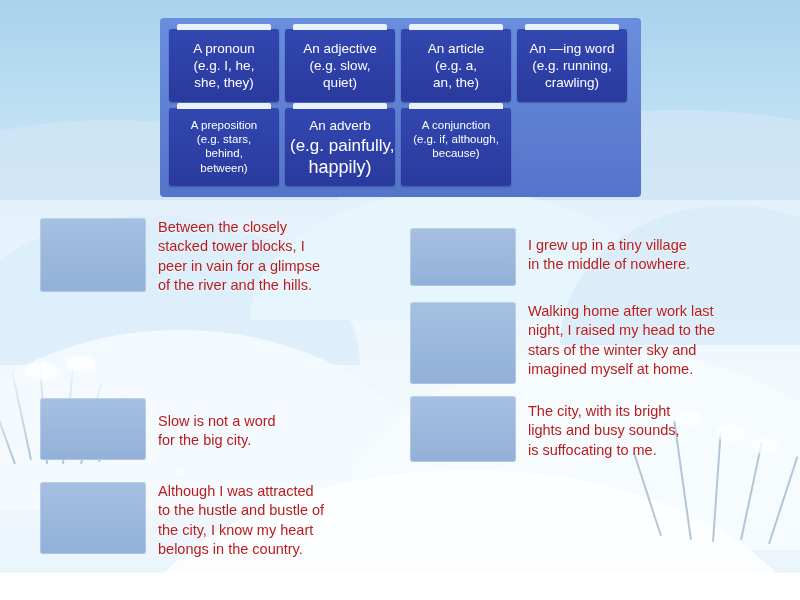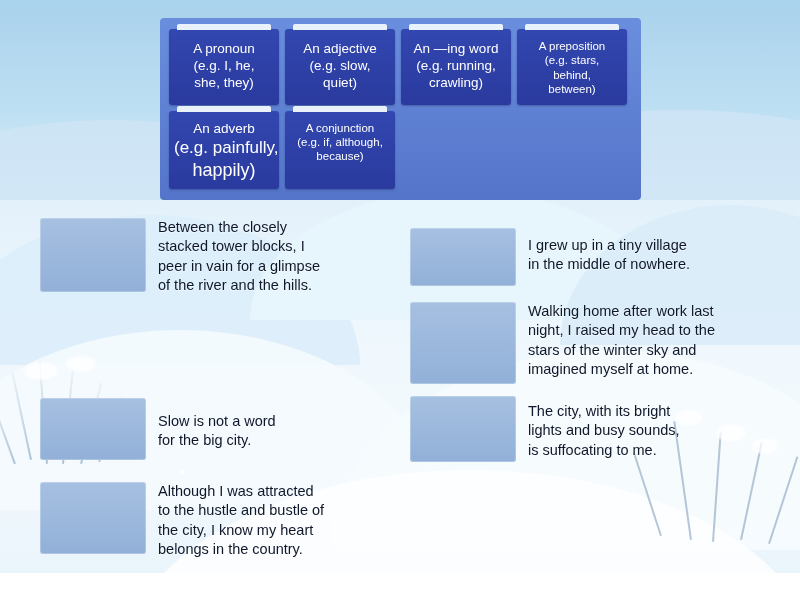--- a/index.html
+++ b/index.html
@@ -134,21 +134,21 @@
     align-items: flex-start;
   }
   .drop-slot {
     width: 106px;
     background: #9cb9dd;
     background: linear-gradient(to bottom, #a6c0e1 0%, #92b0d8 100%);
     border-radius: 3px;
     box-shadow: inset 0 0 0 1px rgba(255,255,255,.25);
   }
   .sentence-text {
-    color: #0f172a;
+    color: #b91c1c;
     font-size: 14.5px;
     line-height: 1.33;
     margin-left: 12px;
     white-space: pre-line;
     text-shadow: 0 1px 0 rgba(255,255,255,.55);
   }
 
   
   #row-0 { left: 40px; top: 218px; }
   #row-0 .drop-slot { height: 74px; }
@@ -216,20 +216,26 @@
       <span class="line">she, they)</span>
     </div>
 
     <div class="cat-card">
       <span class="tab"></span>
       <span class="line">An adjective</span>
       <span class="line">(e.g. slow,</span>
       <span class="line">quiet)</span>
     </div>
 
+    <div class="cat-card">
+      <span class="tab"></span>
+      <span class="line">An article</span>
+      <span class="line">(e.g. a,</span>
+      <span class="line">an, the)</span>
+    </div>
 
     <div class="cat-card">
       <span class="tab"></span>
       <span class="line">An —ing word</span>
       <span class="line">(e.g. running,</span>
       <span class="line">crawling)</span>
     </div>
 
     <div class="cat-card row2">
       <span class="tab"></span>

